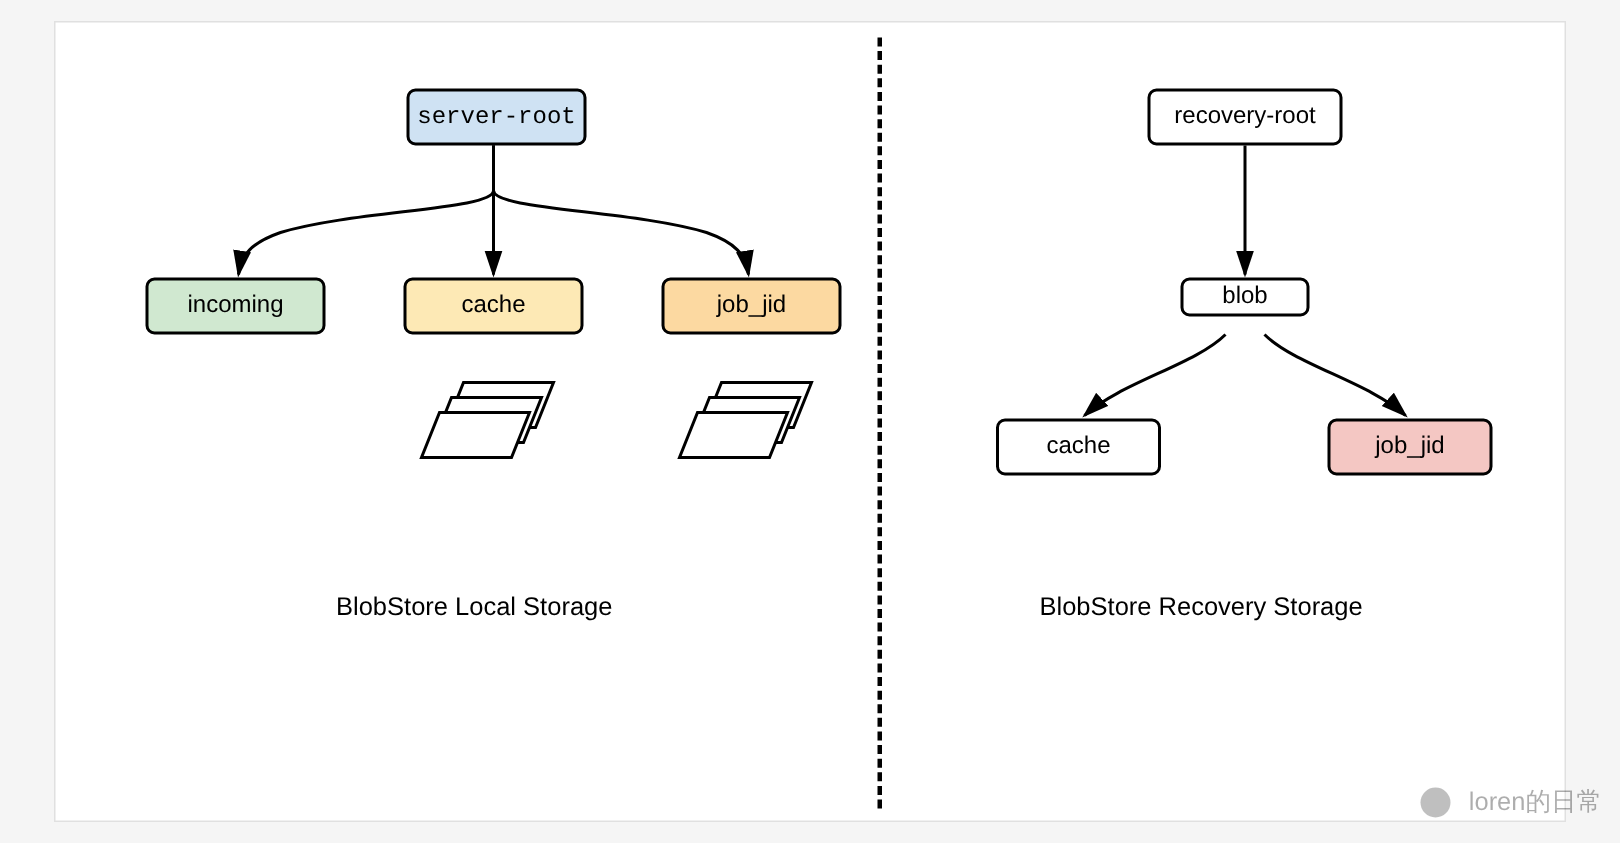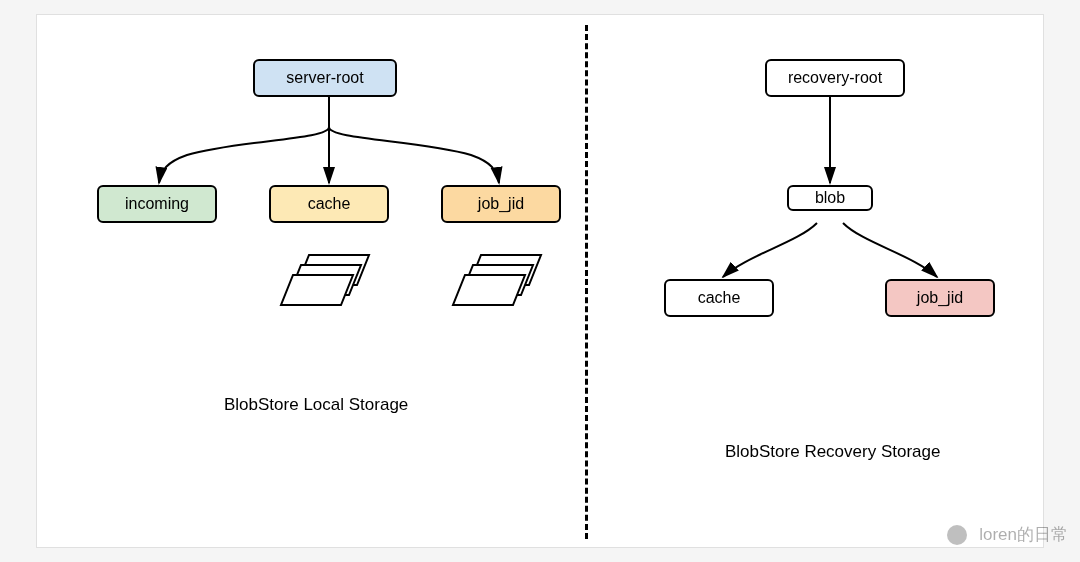--- a/index.html
+++ b/index.html
@@ -76,39 +76,39 @@
       pointer-events: none;
     }
   </style>
 </head>
 <body>
 
 <div class="canvas">
 
   <div class="divider"></div>
 
-  <div class="box blue" style="left:216px; top:44px; width:144px; height:38px;">server-root</div>
+  <div class="box blue" style="left:234px; top:44px; width:120px; height:38px;font-family:Liberation Mono, monospace;">server-root</div>
 
   <div class="box green" style="left:60px; top:170px; width:120px; height:38px;">incoming</div>
 
   <div class="box yellow" style="left:232px; top:170px; width:120px; height:38px;">cache</div>
 
   <div class="box orange" style="left:404px; top:170px; width:120px; height:38px;">job_jid</div>
 
-  <div class="box" style="left:728px; top:44px; width:140px; height:38px;">recovery-root</div>
+  <div class="box" style="left:728px; top:44px; width:130px; height:38px;">recovery-root</div>
 
   <div class="box" style="left:750px; top:170px; width:86px; height:26px;">blob</div>
 
   <div class="box" style="left:627px; top:264px; width:110px; height:38px;">cache</div>
 
   <div class="box red" style="left:848px; top:264px; width:110px; height:38px;">job_jid</div>
 
   <div class="caption" style="left:187px; top:380px;">BlobStore Local Storage</div>
 
-  <div class="caption" style="left:688px; top:380px;margin-top:47px;">BlobStore Recovery Storage</div>
+  <div class="caption" style="left:656px; top:380px;">BlobStore Recovery Storage</div>
 
 
   <svg class="arrows">
     <defs>
       <marker id="ah" markerWidth="10" markerHeight="10" refX="8" refY="3" orient="auto" markerUnits="strokeWidth">
         <path d="M0,0 L9,3 L0,6 Z" fill="#000"></path>
       </marker>
     </defs>
 
     <path d="M 292 82 L 292 112 C 292 125, 200 125, 150 140 C 130 147, 124 155, 122 168" fill="none" stroke="#000" stroke-width="2" marker-end="url(#ah)"></path>

